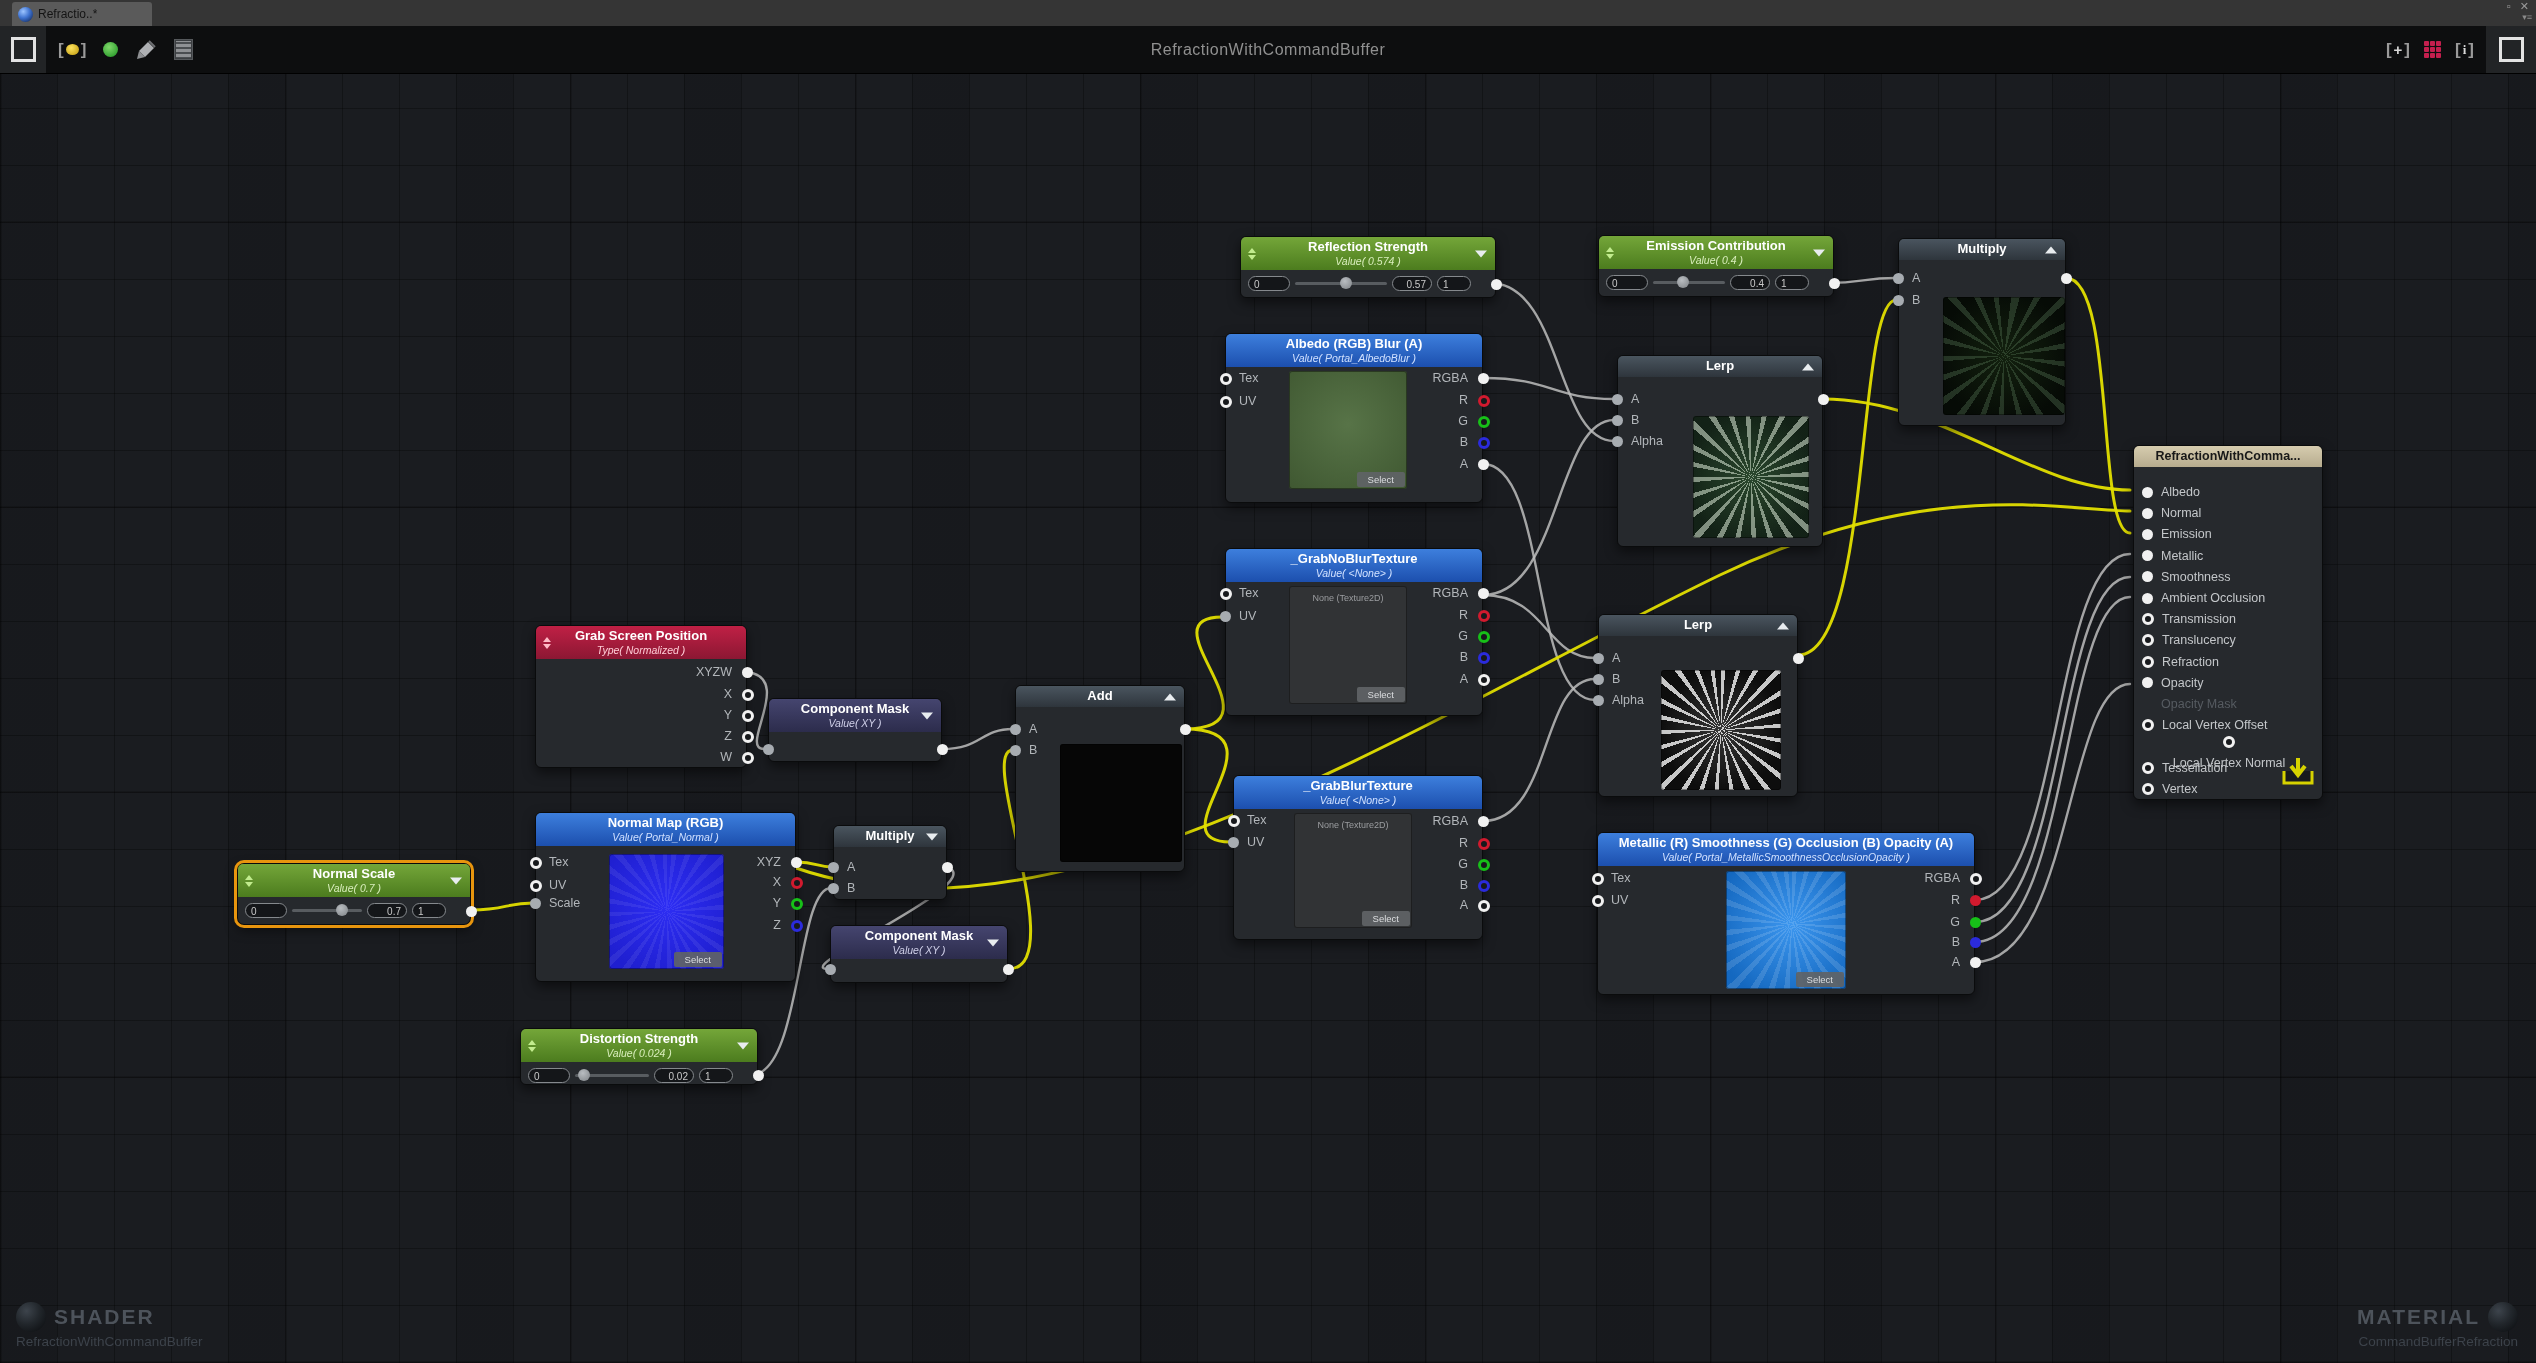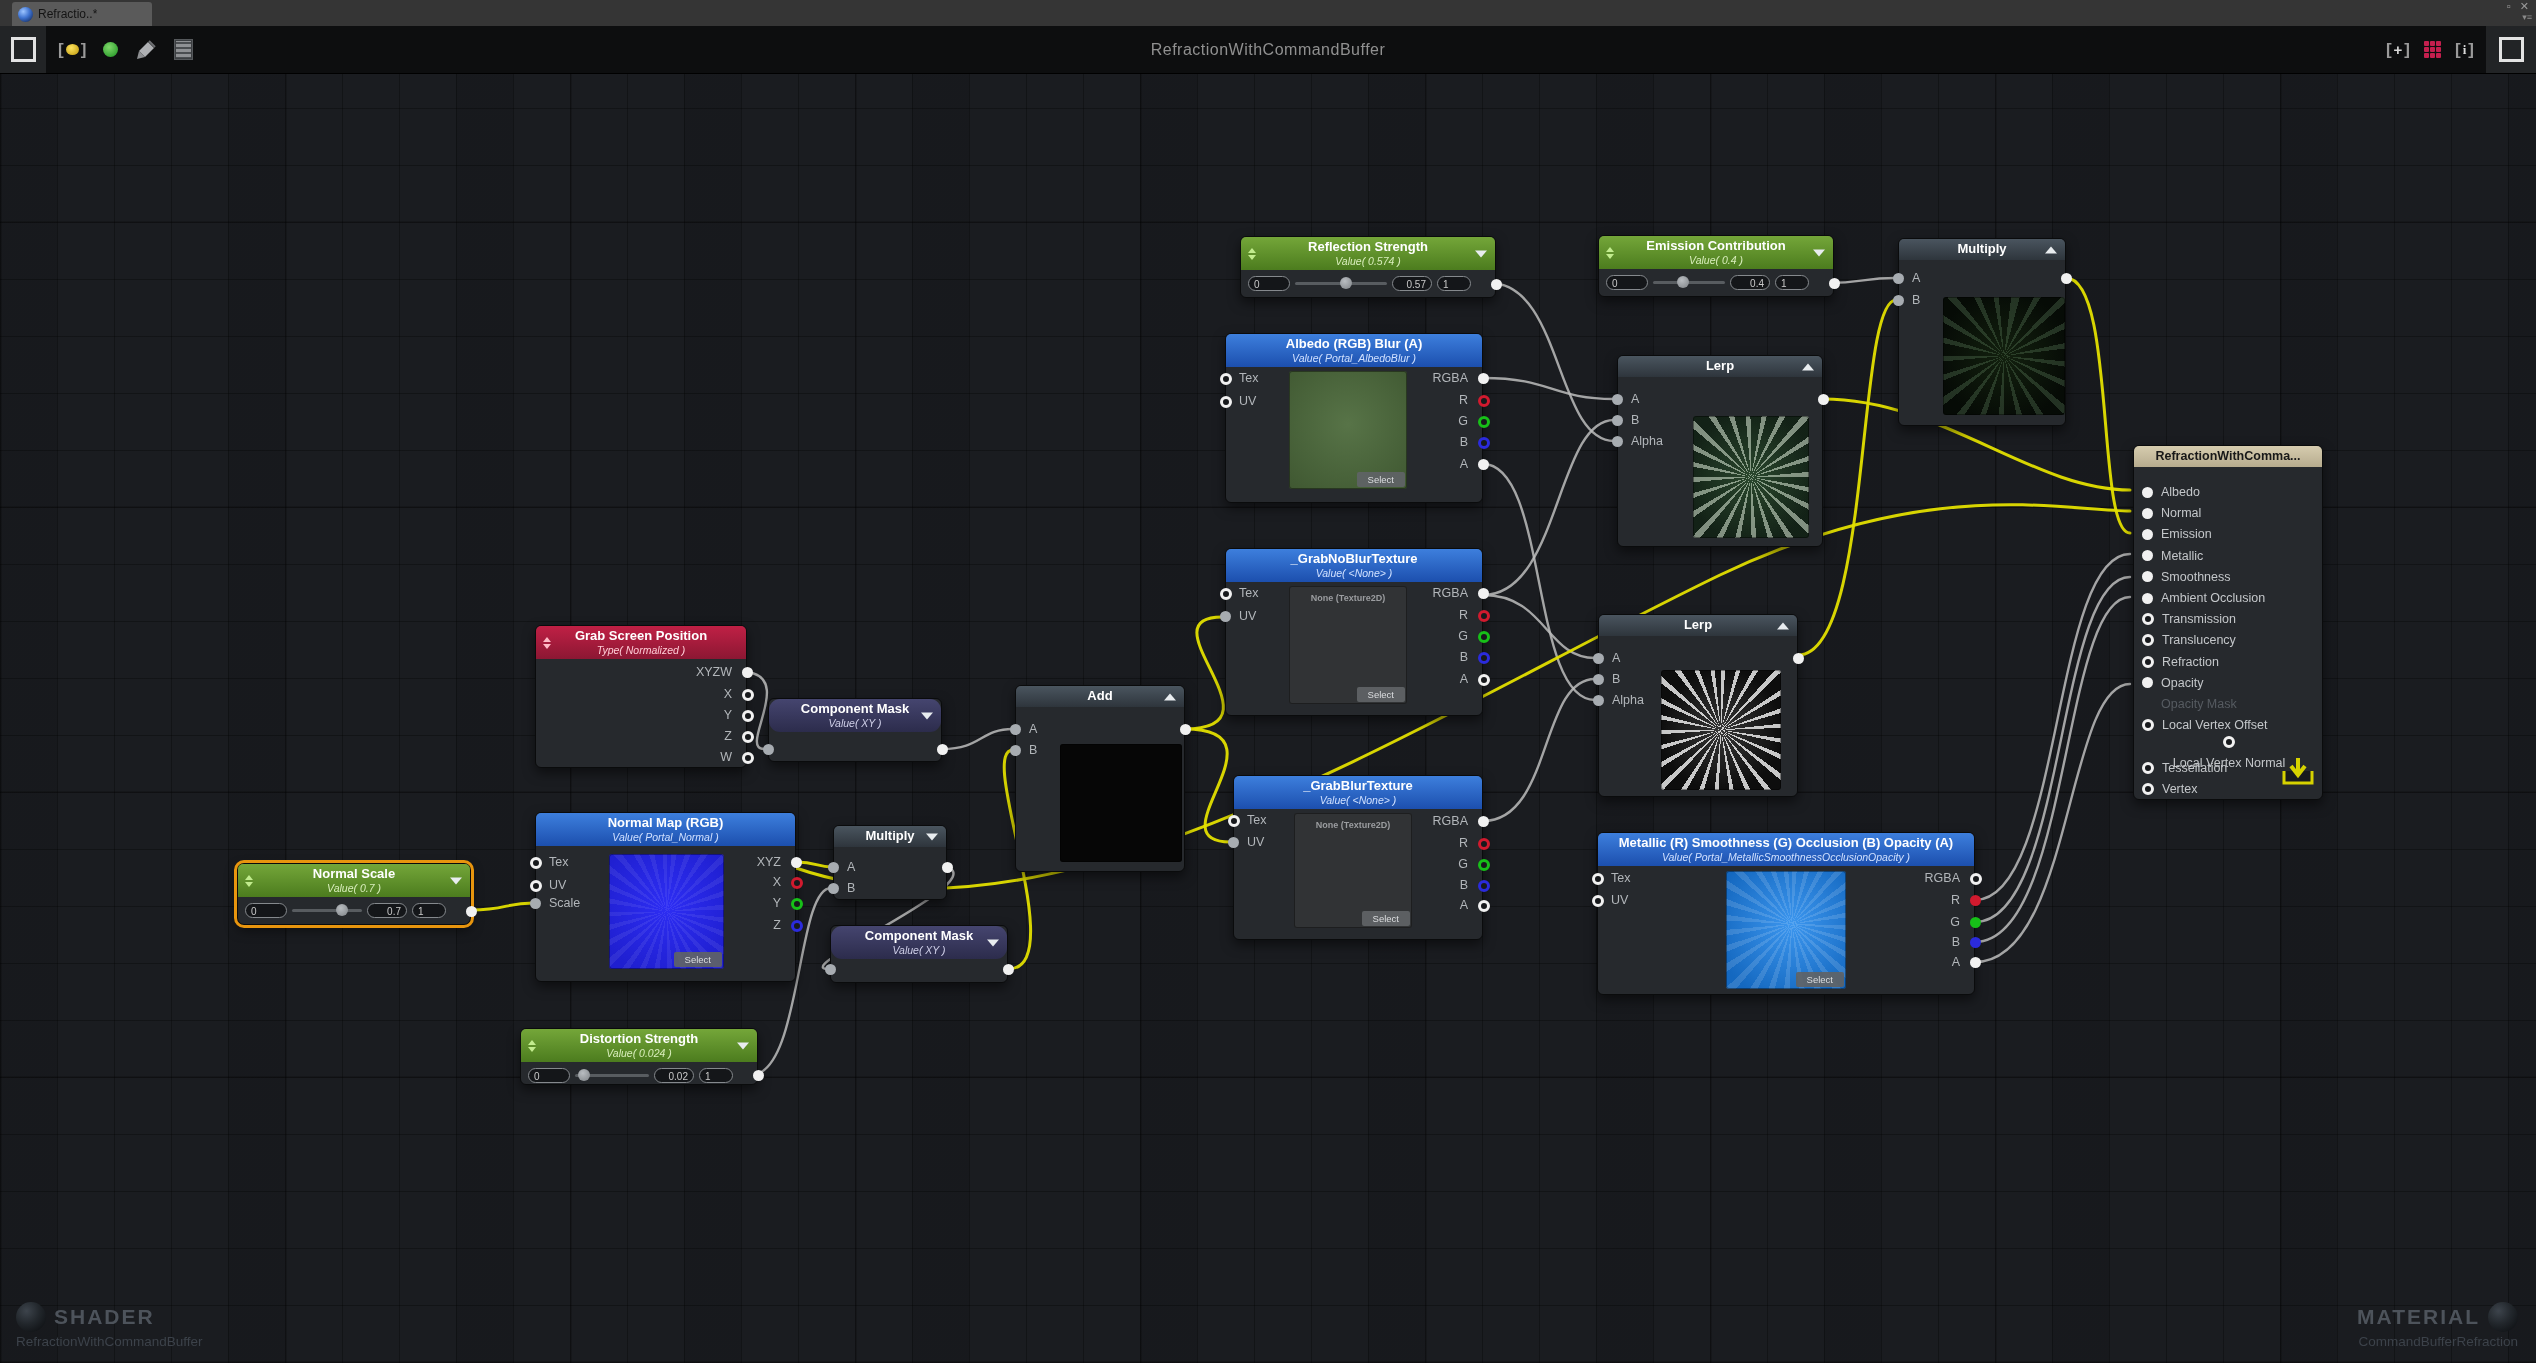--- a/index.html
+++ b/index.html
@@ -49,21 +49,21 @@
   .hdr{border-radius:5px 5px 0 0;text-align:center;position:relative;padding:2px 8px 3px;box-sizing:border-box;}
   .hdr .t{font-weight:bold;font-size:13px;color:#fff;line-height:16px;white-space:nowrap;}
   .hdr .s{font-style:italic;font-size:10.5px;line-height:12px;white-space:nowrap;}
   .hdr-green{background:linear-gradient(#74a639,#4c7c1e);}
   .hdr-green .s{color:#d9eebc;}
   .hdr-blue{background:linear-gradient(#3d7fdd,#1c4fae);}
   .hdr-blue .s{color:#cfe0ff;}
   .hdr-red{background:linear-gradient(#c02045,#8c1733);}
   .hdr-red .s{color:#ffccd6;}
   .hdr-slate{background:linear-gradient(#4a555f,#2e353c);}
-  .hdr-purple{background:linear-gradient(#45456f,#2c2c4c);border-radius:11px;}
+  .hdr-purple{background:linear-gradient(#45456f,#2c2c4c);}
   .hdr-purple .s{color:#cfcfe8;}
   .hdr-tan{background:linear-gradient(#d6ccaf,#b7ac8e);}
   .hdr-tan .t{color:#181818;font-size:12.5px;}
   .stack{position:absolute;left:7px;top:50%;transform:translateY(-50%);display:flex;flex-direction:column;gap:2px;}
   .stack i{width:0;height:0;border-left:4px solid transparent;border-right:4px solid transparent;display:block;}
   .stack i.up{border-bottom:5px solid currentColor;}
   .stack i.dn{border-top:5px solid currentColor;}
   .hdr-green .stack{color:#c2ec8e;} .hdr-red .stack{color:#ffb9c6;}
   .carrot{position:absolute;right:8px;top:50%;transform:translateY(-50%);width:0;height:0;border-left:6px solid transparent;border-right:6px solid transparent;}
   .carrot.down{border-top:7px solid #e8ecef;}
@@ -78,21 +78,21 @@
   .frow{position:absolute;left:7px;top:36px;right:24px;height:20px;display:flex;align-items:center;gap:5px;}
   .fbox{height:15px;border:1px solid #85898d;border-radius:9px;background:#141619;color:#c9c9c9;font-size:10px;line-height:15px;padding:0 5px;box-sizing:border-box;}
   .fbox.min{width:42px;} .fbox.val{width:40px;text-align:right;} .fbox.max{width:34px;}
   .ftrack{flex:1;height:3px;background:#585c60;border-radius:2px;position:relative;}
   .fhandle{position:absolute;top:50%;width:12px;height:12px;border-radius:50%;background:radial-gradient(circle at 40% 35%,#b9bdc1,#7e8286);transform:translate(-50%,-50%);}
 
   .preview{position:absolute;border-radius:3px;overflow:hidden;box-shadow:inset 0 0 0 1px rgba(0,0,0,0.4);}
   .pv-flat-green{background:radial-gradient(circle at 50% 45%,rgba(255,255,255,0.06),rgba(0,0,0,0.18)),#4d6b3c;}
   .pv-black{background:#060606;}
   .pv-none{background:#313335;}
-  .pv-none .nonelbl{position:absolute;left:0;right:0;top:7px;text-align:center;font-size:9px;color:#9b9da0;font-weight:bold;}
+  .pv-none .nonelbl{position:absolute;left:0;right:0;top:7px;text-align:center;font-size:9px;color:#9b9da0;}
   .pv-swirl-darkgreen{background:repeating-conic-gradient(from 10deg at 50% 50%, rgba(110,150,110,0.28) 0deg 5deg, rgba(0,0,0,0) 5deg 17deg),radial-gradient(circle,#13210f 0%,#060b06 78%);}
   .pv-swirl-green{background:repeating-conic-gradient(from 25deg at 50% 50%, rgba(219,233,214,0.55) 0deg 4.5deg, rgba(10,25,12,0.05) 4.5deg 15deg),radial-gradient(circle,#2c4a2f 0%,#132217 78%);}
   .pv-swirl-bw{background:repeating-conic-gradient(from 0deg at 50% 50%, rgba(255,255,255,0.78) 0deg 4deg, rgba(255,255,255,0.05) 4deg 14deg),radial-gradient(circle,#2c2c2c 0%,#000 72%);}
   .pv-normal-blue{background:repeating-conic-gradient(from 5deg at 50% 50%, rgba(255,255,255,0.07) 0deg 5deg, rgba(0,0,0,0) 5deg 13deg),radial-gradient(circle at 50% 45%,#2e2ef4 0%,#1f1fd0 85%);}
   .pv-swirl-blue{background:repeating-conic-gradient(from 0deg at 55% 45%, rgba(255,255,255,0.13) 0deg 5deg, rgba(0,0,0,0) 5deg 13deg),radial-gradient(circle at 55% 45%,#3d97ef 0%,#1468c0 85%);}
   .selbtn{position:absolute;right:2px;bottom:2px;background:rgba(96,99,102,0.92);color:#dcdee0;font-size:9.5px;padding:2px 11px;border-radius:2px;}
 
   .mrow{position:absolute;left:8px;right:6px;height:20px;display:flex;align-items:center;gap:8px;}
   .mrow .lbl{font-size:12.5px;color:#c4c7ca;white-space:nowrap;}
   .mrow .lbl.dim{color:#565b61;}

